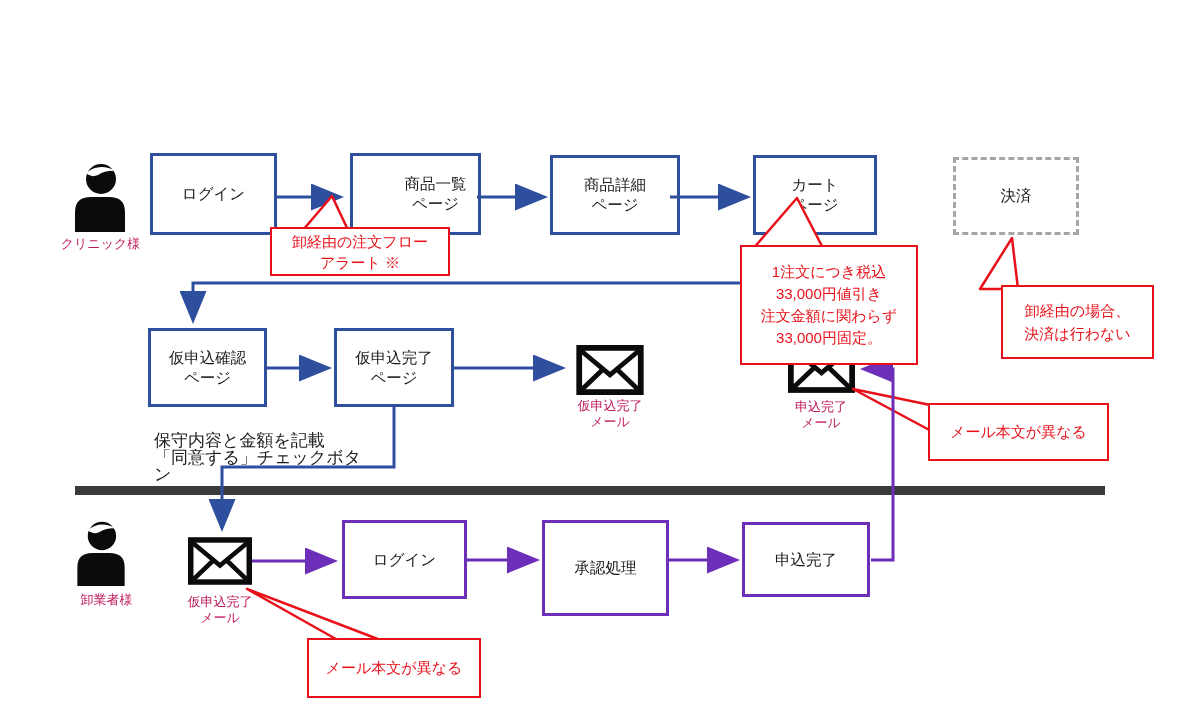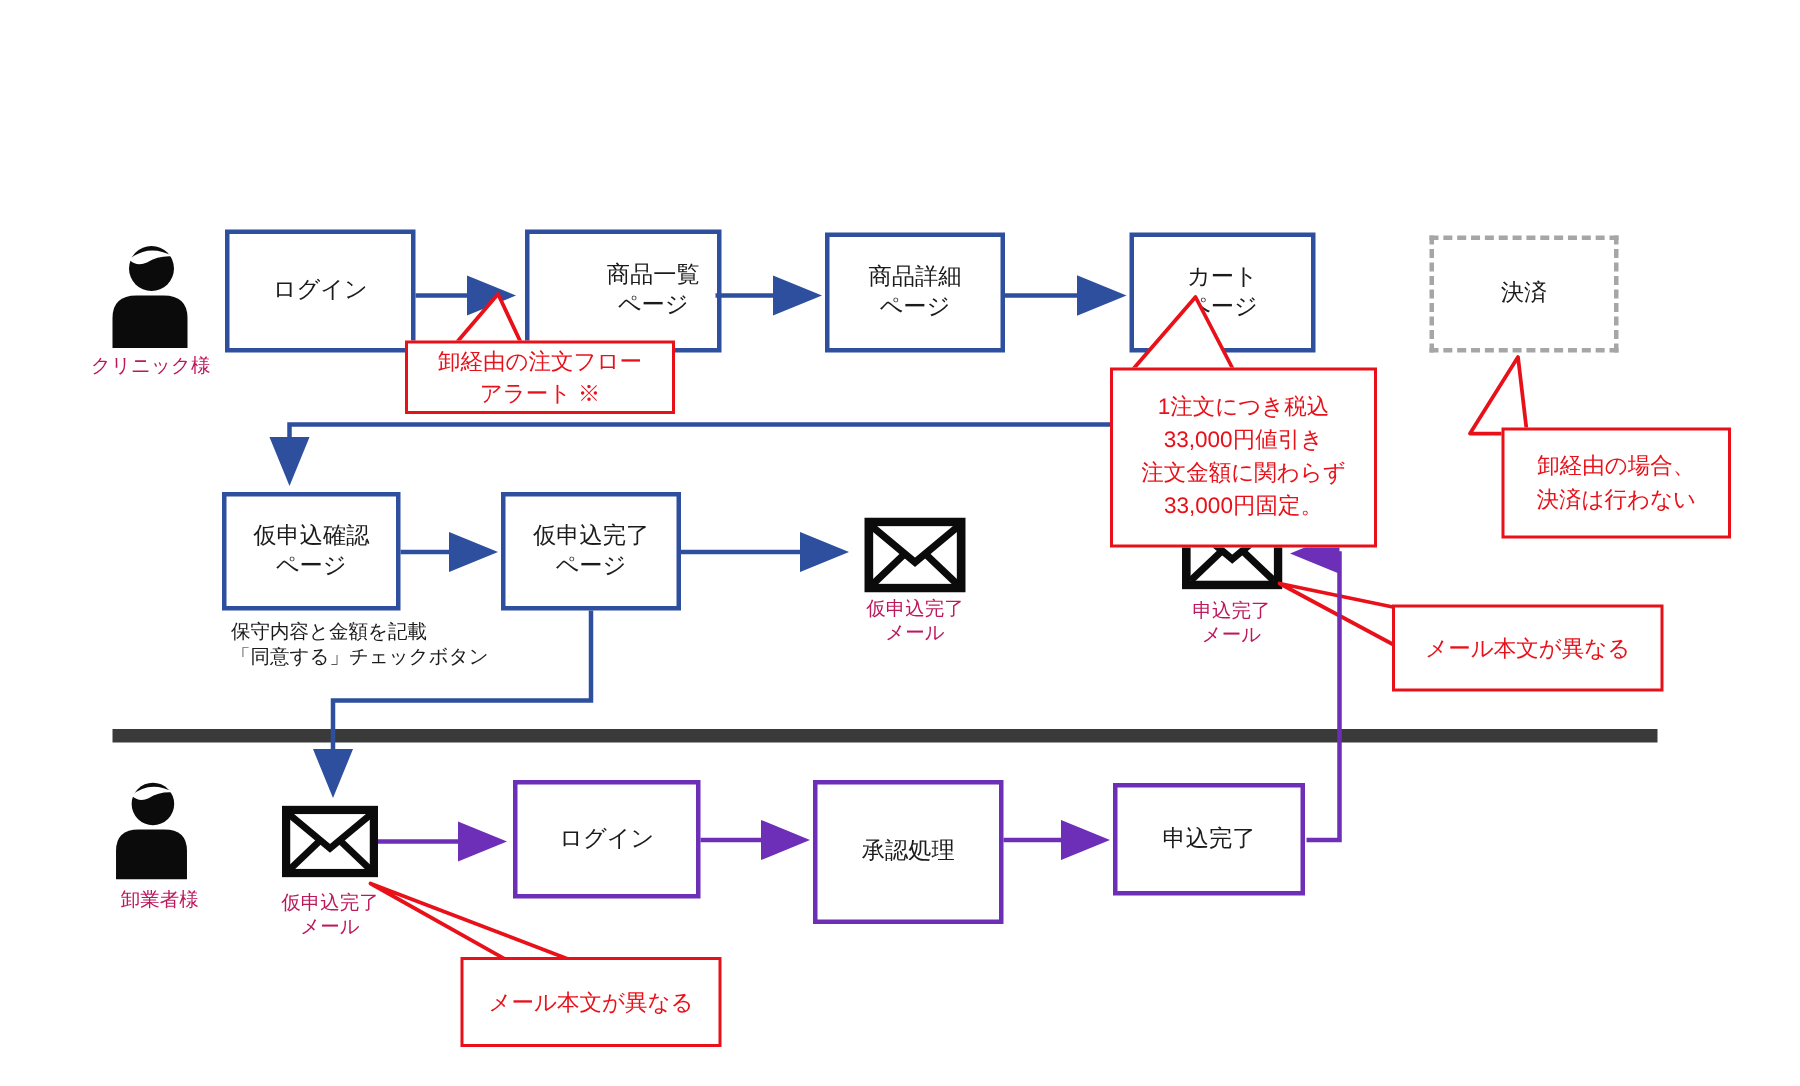--- a/index.html
+++ b/index.html
@@ -6,21 +6,21 @@
   body{font-family:"Liberation Sans",sans-serif;}
   .canvas{position:relative;width:1200px;height:724px;background:#fff;overflow:hidden;}
   .abs{position:absolute;box-sizing:border-box;}
   .title{font-size:29px;font-weight:600;color:#151515;letter-spacing:1px;white-space:nowrap;}
   .fbox{display:flex;align-items:center;justify-content:center;text-align:center;
         background:#fff;color:#1b1b1b;font-size:15.5px;line-height:20px;white-space:pre-line;z-index:2;}
   .box-blue{border:3px solid #2e4f9e;}
   .box-purple{border:3px solid #6d2eb8;}
   .box-dashed{border:3px dashed #a6a6a6;}
   .small-label{font-size:13px;color:#be185d;text-align:center;line-height:16px;white-space:pre-line;z-index:2;}
-  .note{font-size:13px;color:#1b1b1b;line-height:17px;white-space:pre-line;z-index:2;}
+  .note{font-size:17px;color:#1b1b1b;line-height:17px;white-space:pre-line;z-index:2;margin-top:20px;}
   .divider{background:#3a3a3a;z-index:1;}
   .callout{display:flex;align-items:center;justify-content:center;text-align:center;
            background:#fff;border:2.5px solid #e8111a;color:#e8111a;font-size:15px;
            white-space:pre-line;z-index:10;}
   .overlay{left:0;top:0;z-index:5;pointer-events:none;}
   .person{z-index:2;}
 </style>
 </head>
 <body>
 
@@ -30,21 +30,21 @@
   <svg class="abs person" style="left:72px;top:160px;" width="56" height="74" viewBox="0 0 56 74">
     <circle cx="29" cy="19" r="15" fill="#0b0b0b"></circle>
     <path d="M14,13 Q27,2 44,11 Q34,10 26,15 Q19,18 14,13 Z" fill="#ffffff"></path>
     <path d="M3,72 L3,52 Q3,37 19,37 L37,37 Q53,37 53,52 L53,72 Z" fill="#0b0b0b"></path>
   </svg>
   <div class="abs small-label" style="left:48px;top:236px;width:105px;">クリニック様</div>
 
   <div class="abs fbox box-blue" style="left:150px;top:153px;width:127px;height:82px;">ログイン</div>
   <div class="abs fbox box-blue" style="left:350px;top:153px;width:131px;height:82px;padding-left:40px;">商品一覧
 ページ</div>
-  <div class="abs fbox box-blue" style="left:550px;top:155px;width:120px;height:80px;">商品詳細
+  <div class="abs fbox box-blue" style="left:550px;top:155px;width:130px;height:80px;">商品詳細
 ページ</div>
   <div class="abs fbox box-blue" style="left:753px;top:155px;width:124px;height:80px;">カート
 ページ</div>
   <div class="abs fbox box-dashed" style="left:953px;top:157px;width:126px;height:78px;">決済</div>
 
   <div class="abs fbox box-blue" style="left:148px;top:328px;width:119px;height:79px;">仮申込確認
 ページ</div>
   <div class="abs fbox box-blue" style="left:334px;top:328px;width:120px;height:79px;">仮申込完了
 ページ</div>
   <div class="abs note" style="left:154px;top:412px;width:210px;">保守内容と金額を記載

